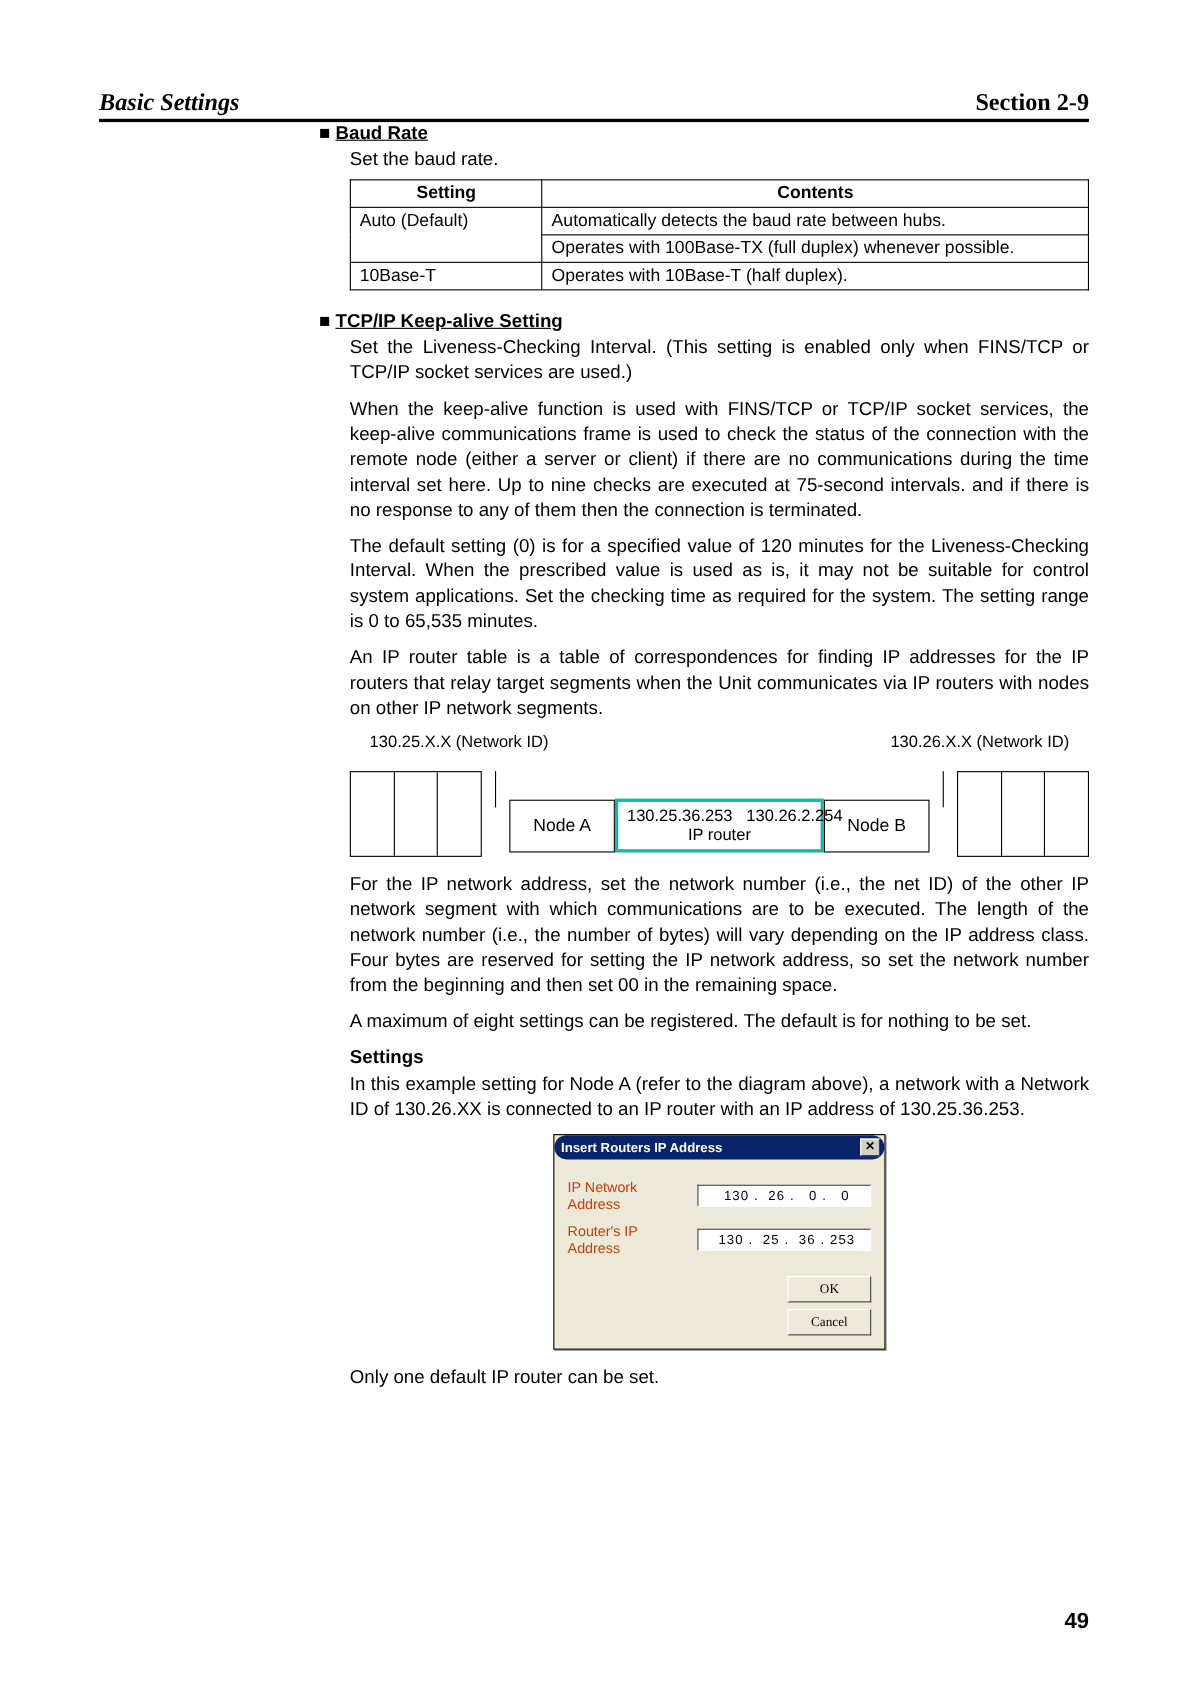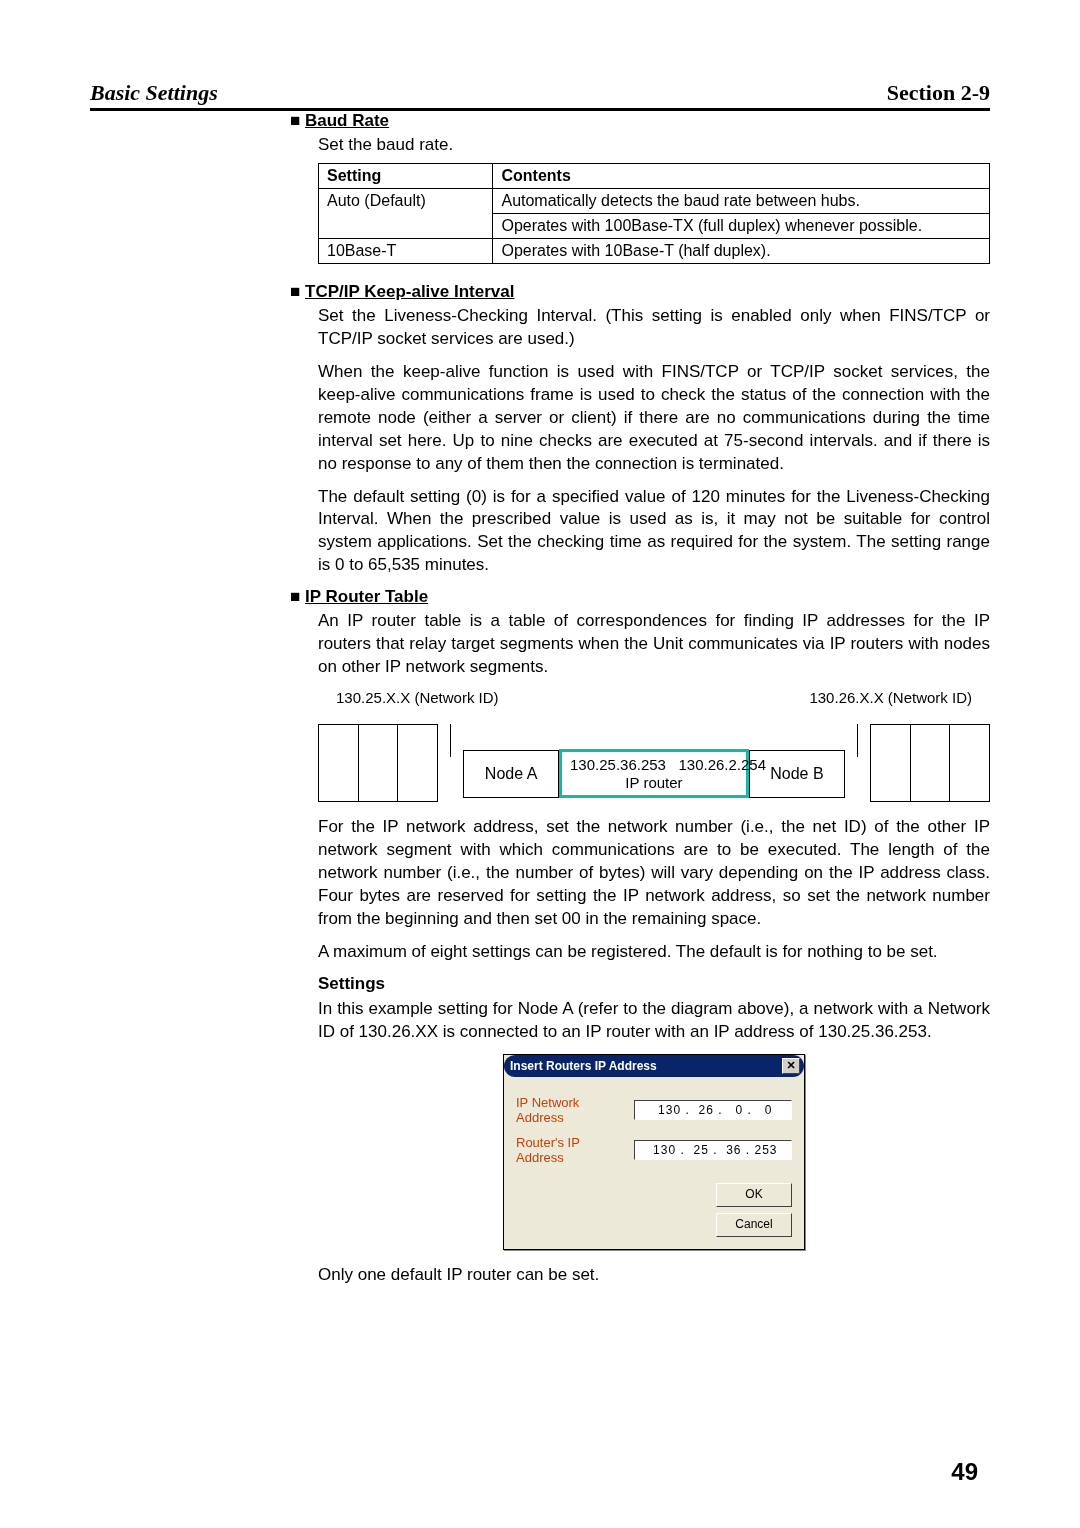--- a/index.html
+++ b/index.html
@@ -71,20 +71,21 @@
     font-size: 16px;
   }
   table.baud th, table.baud td {
     border: 1px solid #000;
     padding: 3px 8px;
     text-align: left;
     vertical-align: top;
   }
   table.baud th {
     font-weight: bold;
+    text-align: center;
   }
   .settings-label {
     font-weight: bold;
     font-size: 17px;
     margin-left: 28px;
     margin-top: 10px;
     margin-bottom: 4px;
   }
 
   
@@ -229,38 +230,39 @@
     letter-spacing: 1px;
     text-align: center;
     white-space: pre;
   }
   .dlg-buttons {
     display: flex;
     flex-direction: column;
     align-items: flex-end;
     gap: 6px;
     margin-top: 18px;
+    font-family: Liberation Serif, serif;
   }
   .win-btn {
     background: #ece9d8;
     border: 1px solid #404040;
     border-top-color: #fff;
     border-left-color: #fff;
     width: 74px;
     height: 22px;
     font-size: 12px;
     text-align: center;
     line-height: 20px;
   }
   .page-number {
     position: absolute;
     bottom: 42px;
-    right: 102px;
-    font-weight: bold;
-    font-size: 24px;
+    right: 90px;
+    font-weight: bold;
+    font-size: 20px;
   }
 </style>
 </head>
 <body>
 
 <div class="page">
 
   <div class="header-bar">
     <span class="header-left">Basic Settings</span>
     <span class="header-right">Section 2-9</span>
@@ -287,29 +289,26 @@
         <td>Operates with 100Base-TX (full duplex) whenever possible.</td>
       </tr>
       <tr>
         <td>10Base-T</td>
         <td>Operates with 10Base-T (half duplex).</td>
       </tr>
     </tbody>
       </table>
 
     <div class="subhead">
-      <span class="square">■ </span><span class="underline">TCP/IP Keep-alive Interval</span>
+      <span class="square">■ </span><span class="underline">TCP/IP Keep-alive Setting</span>
     </div>
     <div class="body-text">Set the Liveness-Checking Interval. (This setting is enabled only when FINS/TCP or TCP/IP socket services are used.)</div>
     <div class="body-text">When the keep-alive function is used with FINS/TCP or TCP/IP socket services, the keep-alive communications frame is used to check the status of the connection with the remote node (either a server or client) if there are no communications during the time interval set here. Up to nine checks are executed at 75-second intervals. and if there is no response to any of them then the connection is terminated.</div>
     <div class="body-text">The default setting (0) is for a specified value of 120 minutes for the Liveness-Checking Interval. When the prescribed value is used as is, it may not be suitable for control system applications. Set the checking time as required for the system. The setting range is 0 to 65,535 minutes.</div>
 
-    <div class="subhead">
-      <span class="square">■ </span><span class="underline">IP Router Table</span>
-    </div>
     <div class="body-text">An IP router table is a table of correspondences for finding IP addresses for the IP routers that relay target segments when the Unit communicates via IP routers with nodes on other IP network segments.</div>
 
     <div class="router-diagram">
       <div class="net-labels">
         <span>130.25.X.X (Network ID)</span>
         <span>130.26.X.X (Network ID)</span>
       </div>
       <div class="diagram-row">
         <div class="net-box">
           <div class="net-slot"></div>

